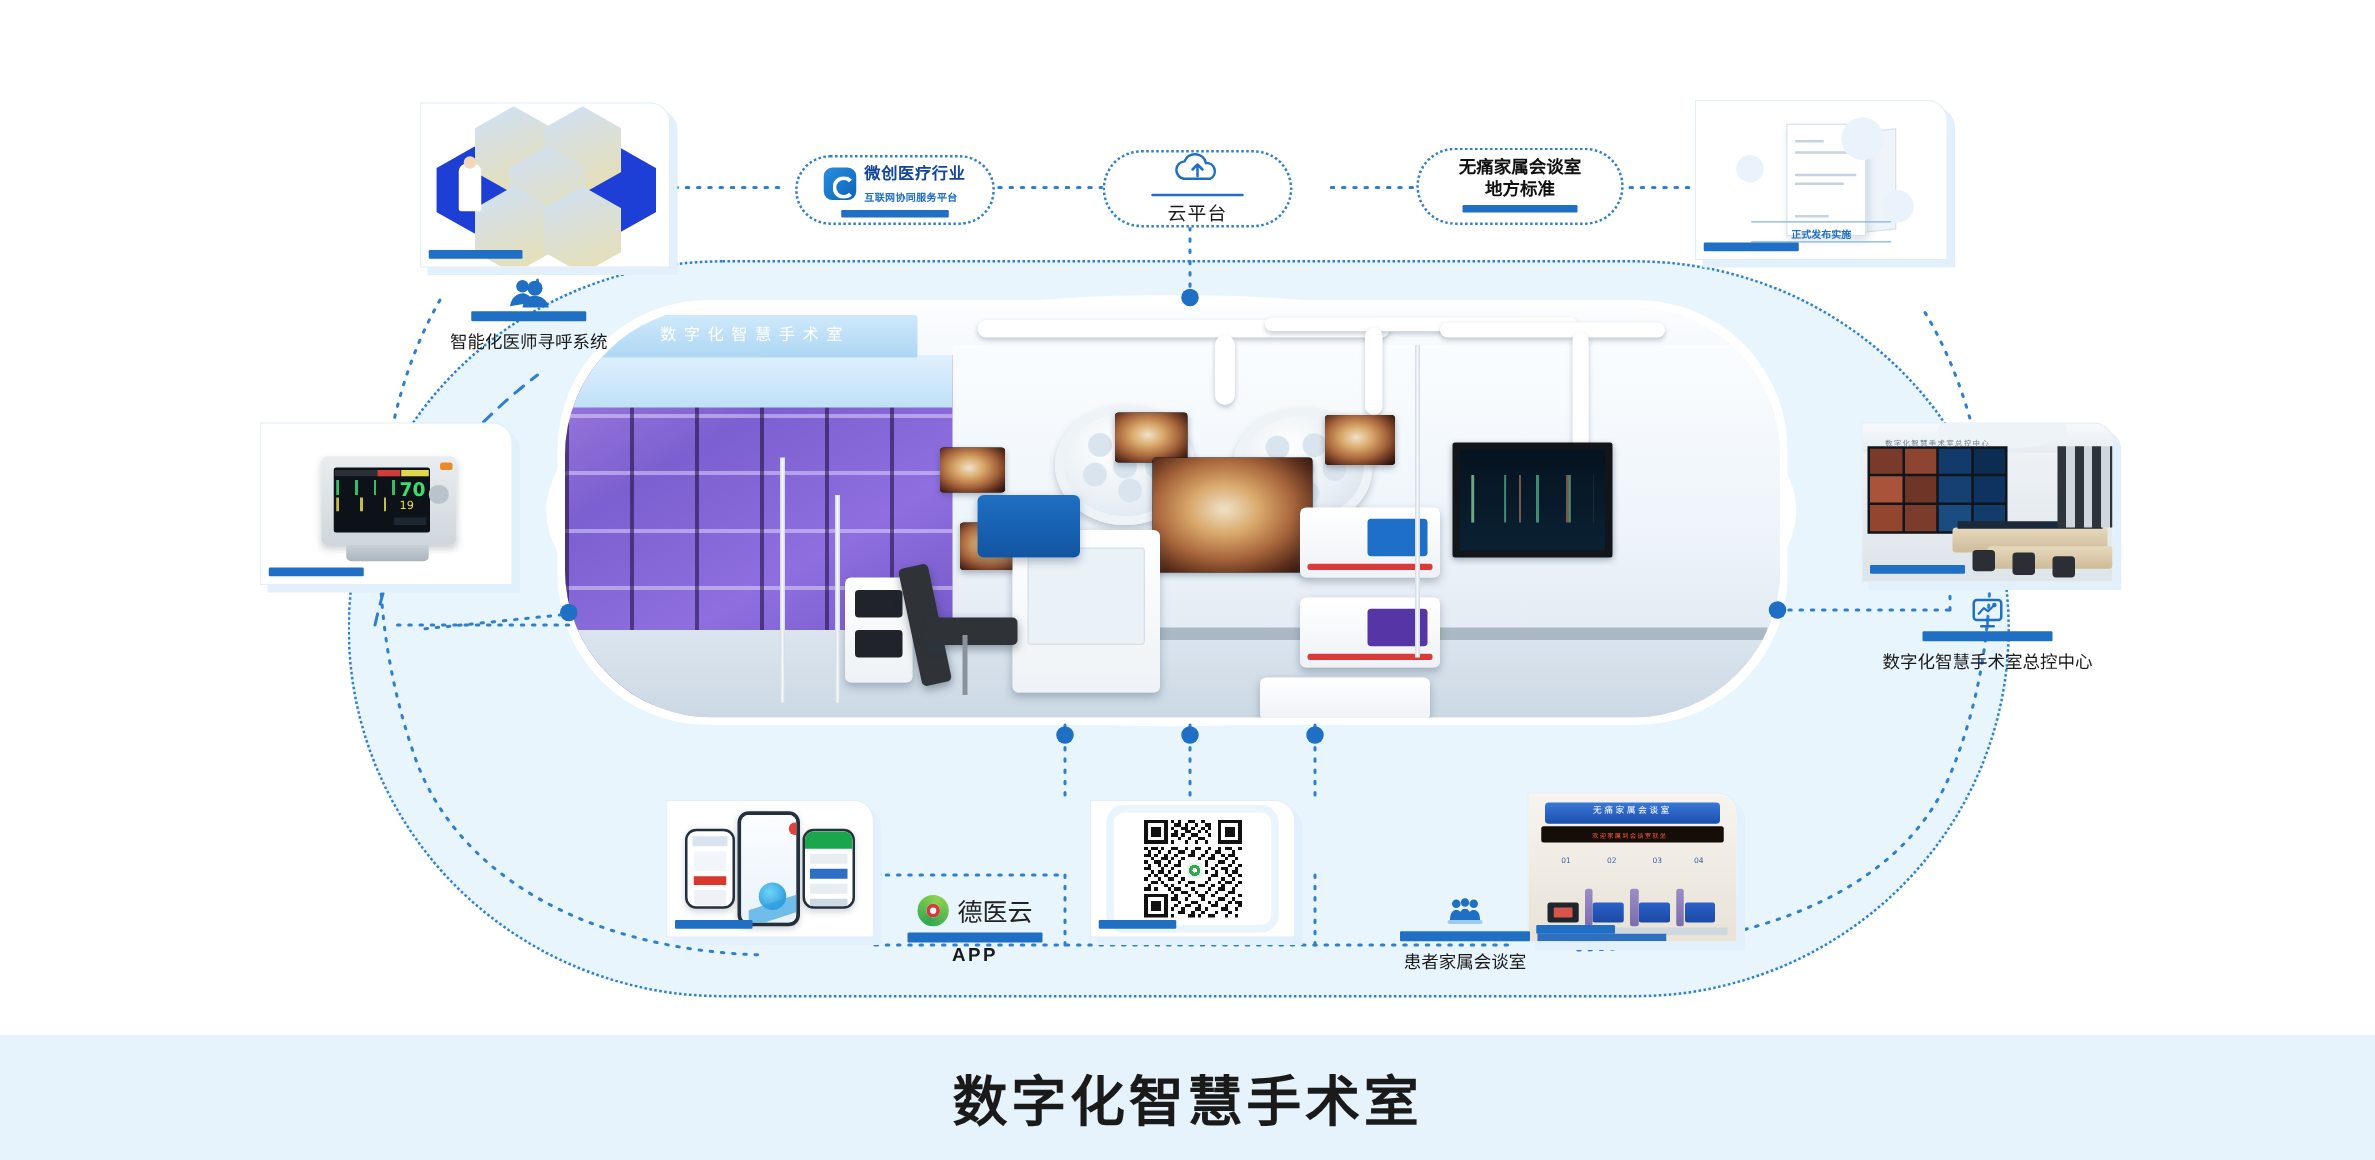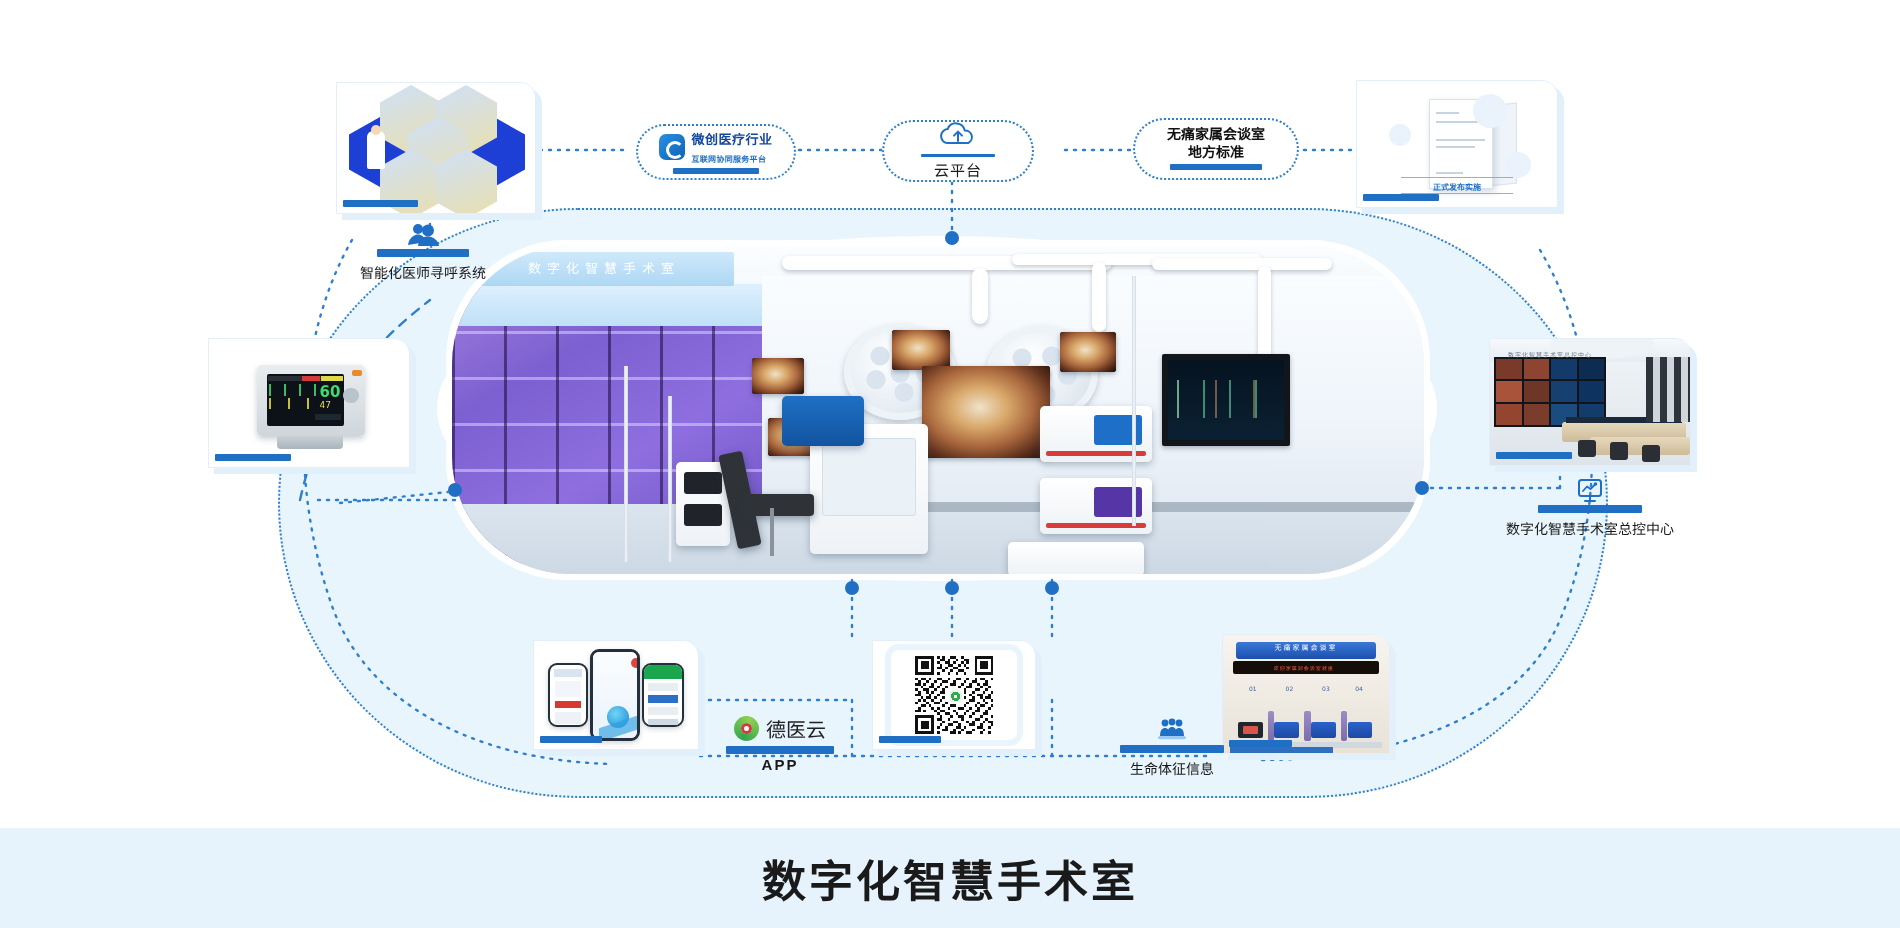--- a/index.html
+++ b/index.html
@@ -445,22 +445,22 @@
     <div class="thumb tn tn-mon">
       <div class="mon-body">
         <div class="mon-screen">
           <div style="position:absolute;left:2%;top:4%;width:96%;height:9%;background:#2a2f36;"></div>
           <div style="position:absolute;left:46%;top:4%;width:22%;height:9%;background:#d33b3b;"></div>
           <div style="position:absolute;left:70%;top:4%;width:28%;height:9%;background:#e0d84a;"></div>
           <div style="position:absolute;left:3%;top:20%;width:62%;height:22%;
                background:repeating-linear-gradient(90deg,rgba(60,220,120,.85) 0 2px,transparent 2px 15px);"></div>
           <div style="position:absolute;left:3%;top:46%;width:62%;height:22%;
                background:repeating-linear-gradient(90deg,rgba(230,220,70,.85) 0 2px,transparent 2px 19px);"></div>
-          <div style="position:absolute;left:68%;top:18%;font-size:15px;color:#3ddc6e;font-weight:bold;font-family:'DejaVu Sans',sans-serif;">60</div>
-          <div style="position:absolute;left:68%;top:50%;font-size:9px;color:#e8de4f;font-family:'DejaVu Sans',sans-serif;">47</div>
+          <div style="position:absolute;left:68%;top:18%;font-size:15px;color:#3ddc6e;font-weight:bold;font-family:'DejaVu Sans',sans-serif;">70</div>
+          <div style="position:absolute;left:68%;top:50%;font-size:9px;color:#e8de4f;font-family:'DejaVu Sans',sans-serif;">19</div>
           <div style="position:absolute;left:62%;top:78%;width:34%;height:12%;background:#1c2732;"></div>
         </div>
         <div style="position:absolute;right:6%;top:32%;width:14%;height:22%;border-radius:50%;background:#b9c3cb;"></div>
         <div style="position:absolute;right:3%;top:8%;width:9%;height:8%;background:#e88b2a;border-radius:2px;"></div>
       </div>
       <div class="mon-foot"></div>
     </div>
     <div class="ul"></div>
   </div>
 
@@ -784,21 +784,21 @@
         <circle cx="10" cy="5" r="3.4" fill="#1f6fc4"></circle>
         <circle cx="17" cy="4" r="3.4" fill="#1f6fc4"></circle>
         <circle cx="24" cy="5" r="3.4" fill="#1f6fc4"></circle>
         <path d="M5 18 C5 12 7.4 10 10 10 C12.6 10 15 12 15 18 Z" fill="#1f6fc4"></path>
         <path d="M12 18 C12 11.4 14.4 9 17 9 C19.6 9 22 11.4 22 18 Z" fill="#1f6fc4"></path>
         <path d="M19 18 C19 12 21.4 10 24 10 C26.6 10 29 12 29 18 Z" fill="#1f6fc4"></path>
         <rect x="3" y="18" width="28" height="3.2" rx="1.6" fill="#9ccaf0"></rect>
       </svg>
     </span>
     <div class="ubar wide"></div>
-    <div class="txt">生命体征信息</div>
+    <div class="txt">患者家属会谈室</div>
   </div>
 
   <div class="applogo" style="left:700px;top:714px;width:160px;">
     <div class="row">
       <span class="mark"></span>
       <span class="name">德医云</span>
     </div>
     <div class="ubar"></div>
     <div class="sub">APP</div>
   </div>

